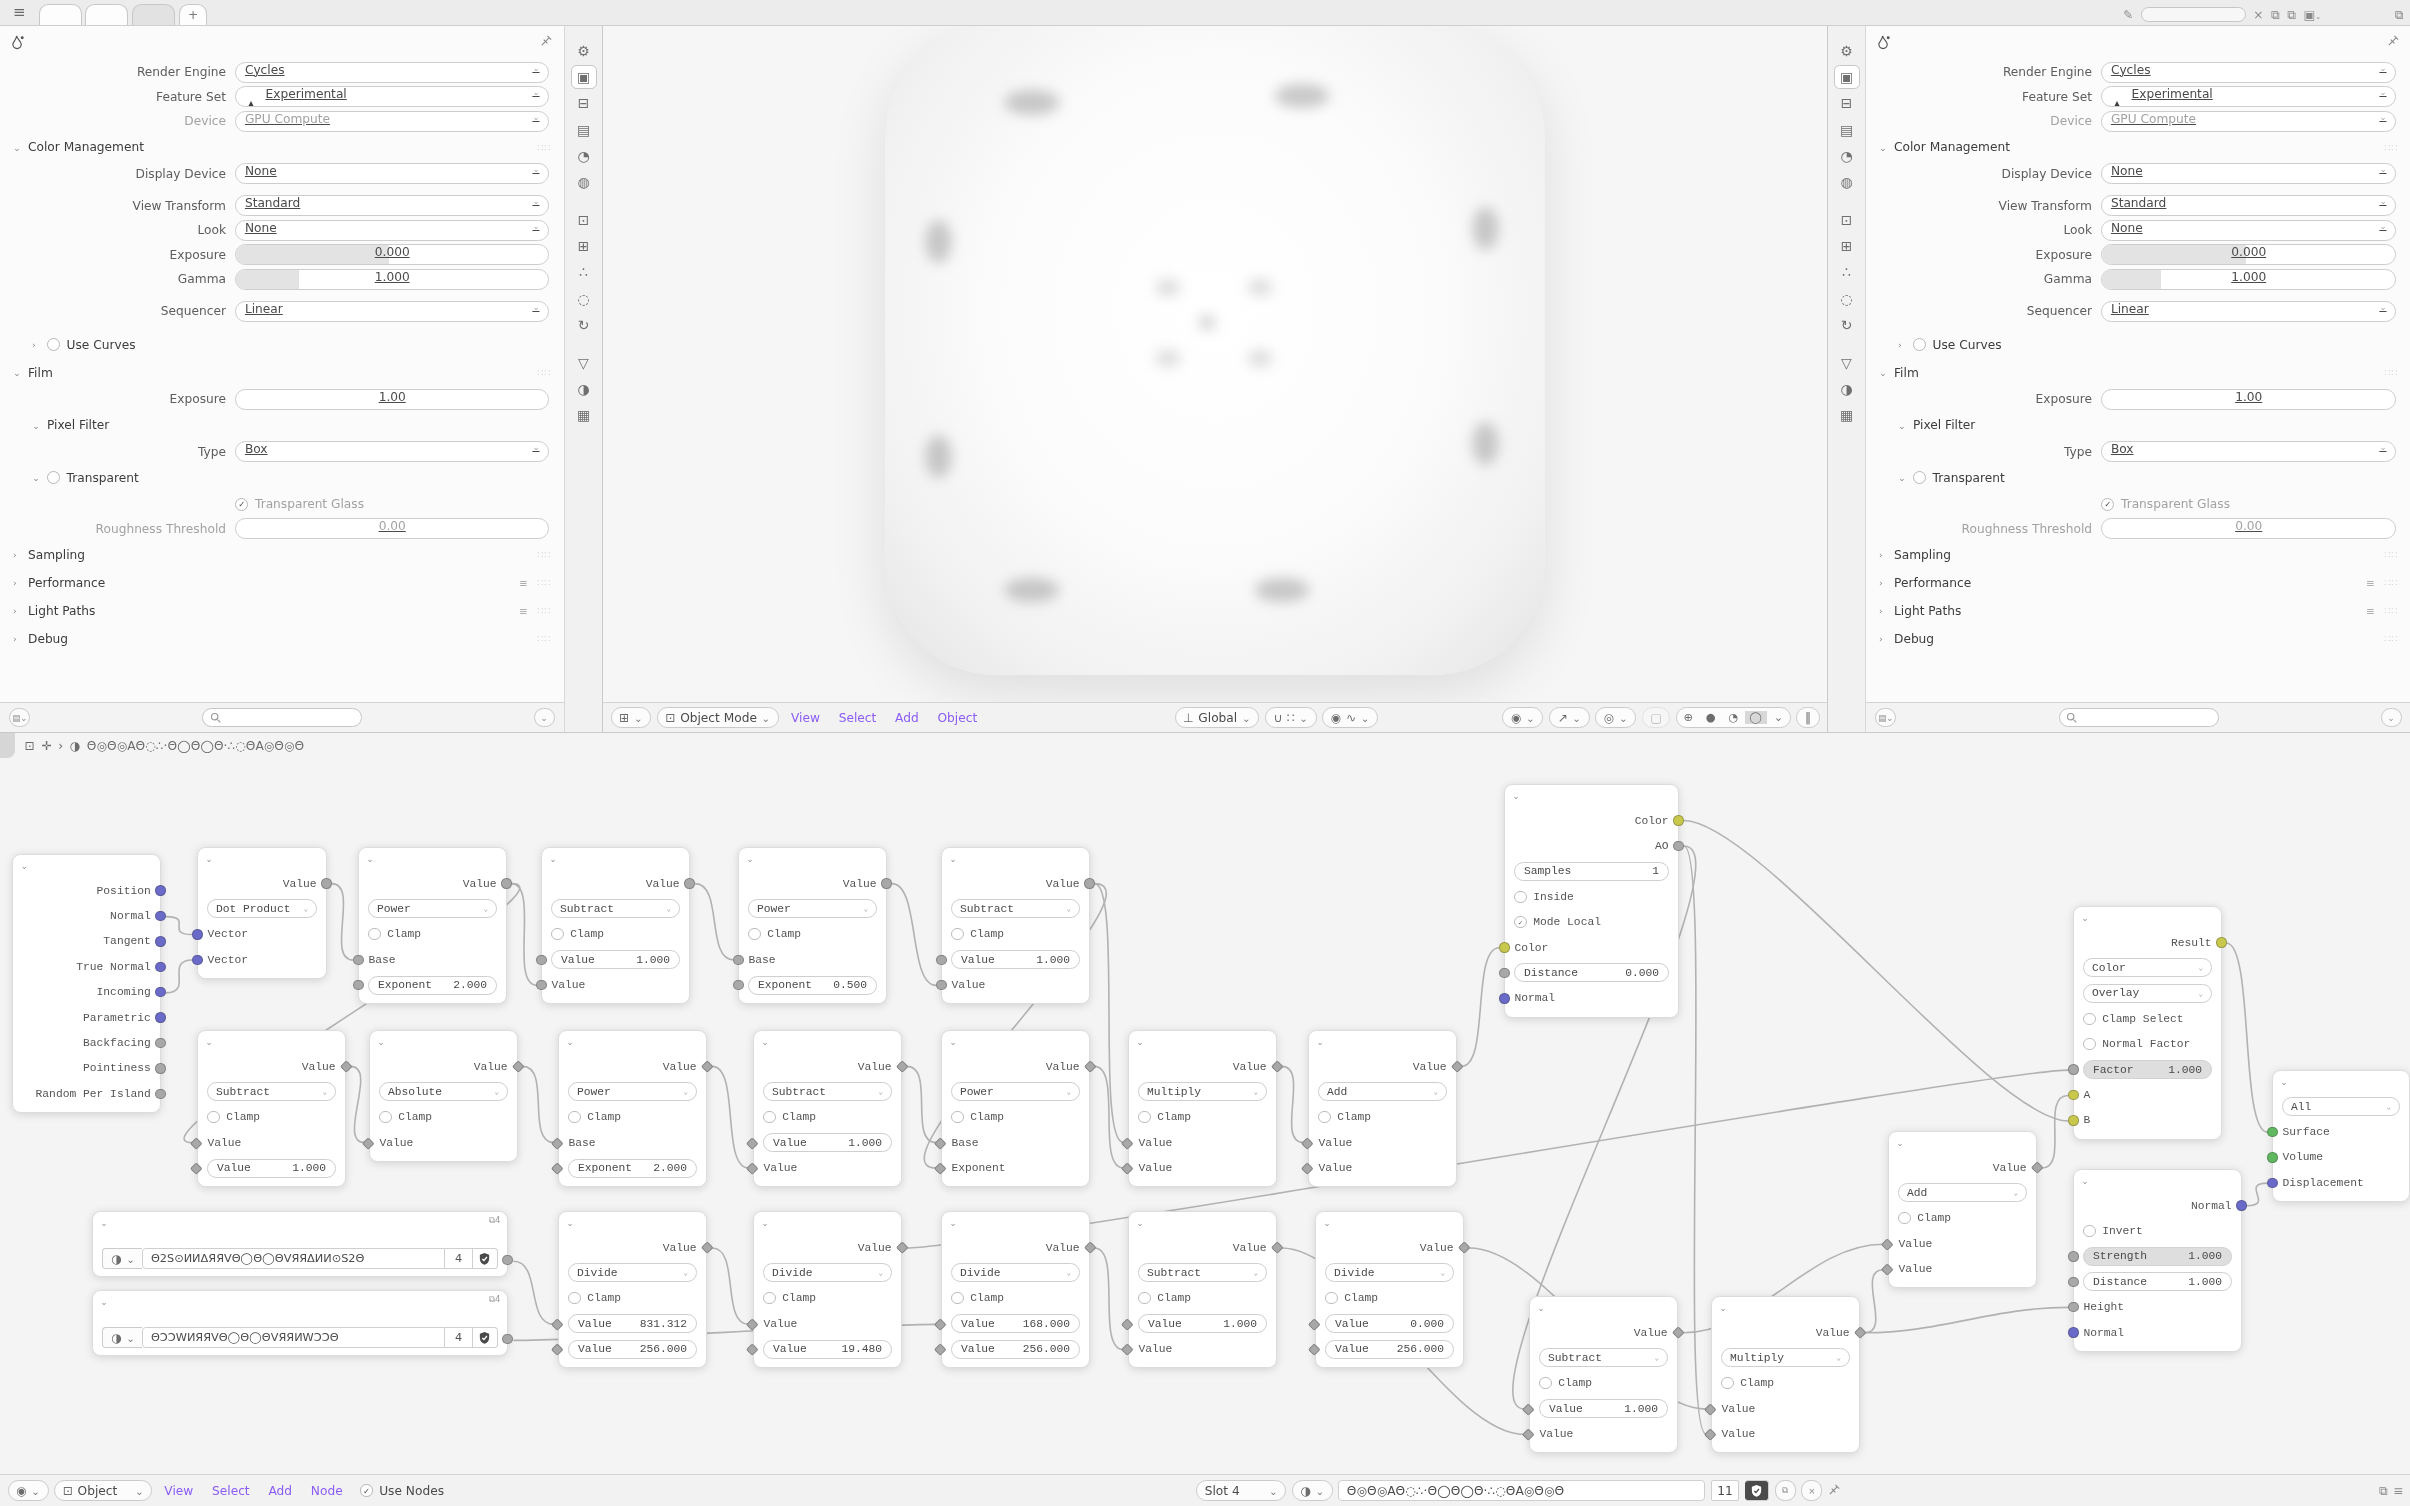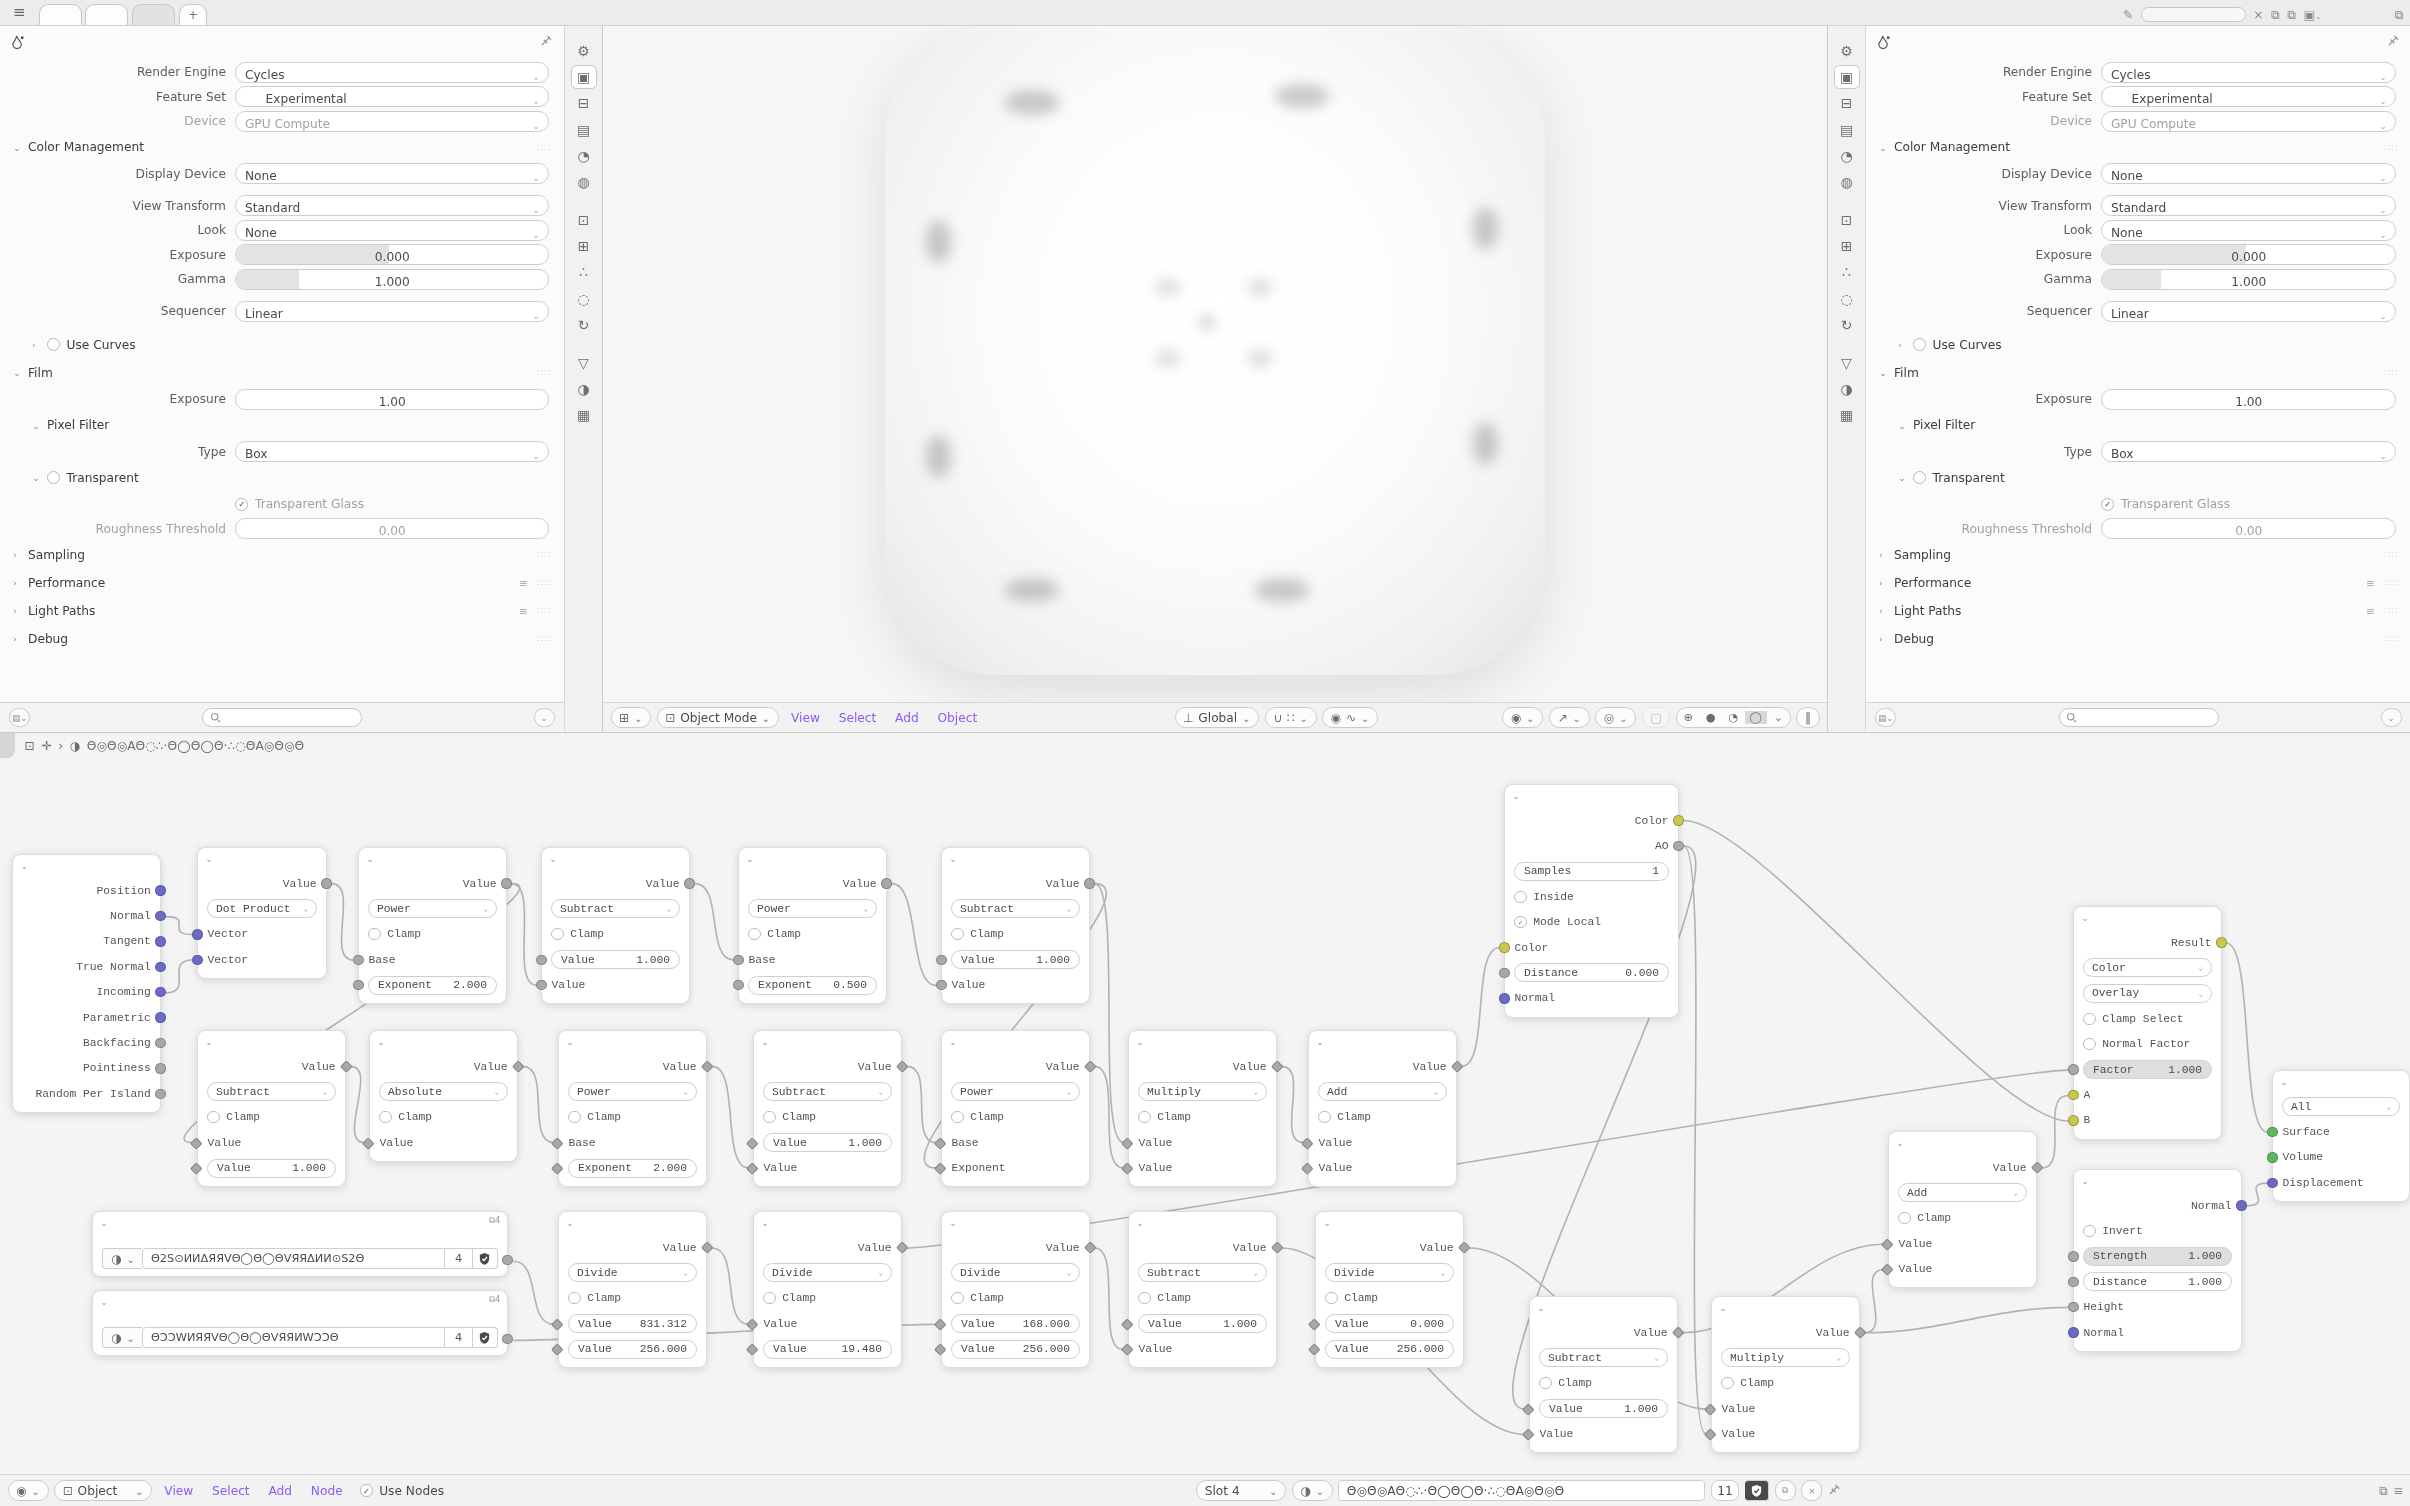--- a/index.html
+++ b/index.html
@@ -35,21 +35,21 @@
   .ptab { width:26px; height:23.5px; display:flex; align-items:center; justify-content:center;
     color:#6f6f6f; font-size:14px; border-radius:5.6px; }
   .ptab.active { background:#ffffff; border:0.9px solid #c6c6c6; }
   .ptab.gap { margin-top:11.3px; }
 
   .prow { display:flex; align-items:center; height:24.5px; padding-right:5.6px; }
   .plabel { width:226px; text-align:right; margin-right:9.4px; color:#5d5d5d; white-space:nowrap; }
   .plabel.dis, .dis { color:#a2a2a2; }
   .pwidget { flex:1; max-width:326px; position:relative; }
   .pill { height:21px; border:0.9px solid #cdcdcd; border-radius:10.4px; background:#fff;
-    display:flex; align-items:flex-end; padding:0 8.5px; color:#4a4a4a; position:relative; overflow:hidden; }
+    display:flex; align-items:flex-start; padding:0 8.5px; color:#4a4a4a; position:relative; overflow:hidden;text-decoration:underline; }
   .pill .chev { margin-left:auto; color:#a5a5a5; font-size:8.5px; }
   .pill.slider { justify-content:center; }
   .pill .fill { position:absolute; left:0; top:0; bottom:0; background:#e3e3e3; z-index:0; }
   .pill .val { position:relative; z-index:1; }
   .warn-tri { position:relative; width:14px; height:12.2px; margin-right:6.6px; }
   .warn-tri .tri { width:0;height:0;border-left:6.6px solid transparent;border-right:6.6px solid transparent;border-bottom:12.2px solid #3d3d3d; }
   .warn-tri .bang { position:absolute; top:1.9px; left:4.7px; color:#fff; font-size:8.5px; font-weight:bold; }
   .sectionrow { display:flex; align-items:center; height:28px; color:#3c3c3c; padding-left:13px; }
   .sectionrow .chevron { color:#8a8a8a; font-size:9.4px; width:15px; }
   .sectionrow .grip { margin-left:auto; color:#cfcfcf; font-size:9.4px; letter-spacing:0.9px; margin-right:3.8px; }
@@ -1558,21 +1558,21 @@
     <span class="spacer"></span>
     <span class="hdr-pill">
         <span>Slot 4</span>
         <span class="mini" style="margin-left:24.5px">⌄</span>
       </span>
     <span class="hdr-pill">
         <span class="hdr-ico">◑</span>
         <span class="mini">⌄</span>
       </span>
     <span class="gname" style="width:367px;flex:none;border-radius:3.8px">Θ◎Θ◎AΘ◌∴·Θ◯Θ◯Θ·∴◌ΘA◎Θ◎Θ</span>
-    <span class="gcount" style="border-radius:8px;border-left:0.9px solid #cfcfcf">11</span>
+    <span class="gcount" style="border-radius:2px;border-left:0.9px solid #cfcfcf">11</span>
     <span class="gshield" style="background:#4a4a4a;border-radius:3.8px">
       <svg class="shield-svg" viewBox="0 0 14 15">
           <path d="M7 1 L12 3 V7.2 C12 10.8 9.8 12.8 7 13.8 C4.2 12.8 2 10.8 2 7.2 V3 Z" fill="#fff"></path>
           <path d="M4.6 7.4 L6.4 9.2 L9.6 5.4" stroke="#4a4a4a" stroke-width="1.5" fill="none"></path>
         </svg>
     </span>
     <span class="circ-btn" style="height:21px">⧉</span>
     <span class="circ-btn" style="height:21px">×</span>
     <span>
       <svg width="13" height="13" viewBox="0 0 14 14">

